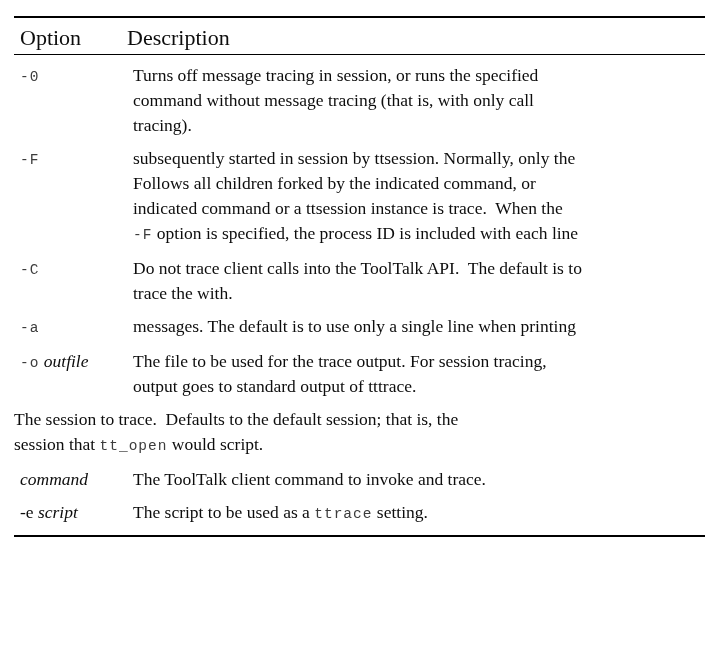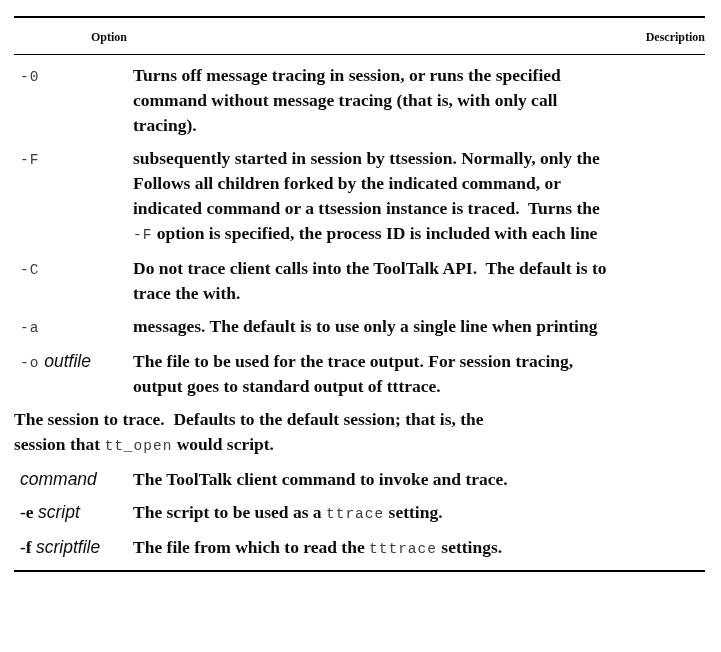--- a/index.html
+++ b/index.html
@@ -25,24 +25,23 @@
     height: 2px;
     background: #000000;
   }
   .rule-thin {
     height: 1px;
     background: #000000;
   }
   .header-row {
     display: flex;
     padding: 9px 0 6px 6px;
-    font-weight: bold;
-    font-size: 12px;
+    font-weight: normal;
+    font-size: 22px;
     line-height: 21px;
-    text-align: right;
   }
   .header-option {
     width: 107px;
     flex: none;
   }
   .header-description {
     flex: 1;
   }
   .rows {
     padding-top: 8px;
@@ -62,24 +61,23 @@
   .desc-cell {
     flex: 1;
     font-size: 17.5px;
     line-height: 25px;
   }
   .line {
     white-space: pre;
   }
   .t-roman {
     font-family: "Liberation Serif", serif;
-    font-weight: bold;
   }
   .t-italic {
-    font-family: Liberation Sans, sans-serif;
+    font-family: Liberation Serif, serif;
     font-style: italic;
   }
   .t-code {
     font-family: "Liberation Mono", "DejaVu Sans Mono", monospace;
     font-size: 14.5px;
     letter-spacing: 1px;
     color: #3c3c3c;
   }
 </style>
 </head>
@@ -99,21 +97,21 @@
           <div class="line"><span class="t-roman">Turns off message tracing in session, or runs the specified</span></div>
           <div class="line"><span class="t-roman">command without message tracing (that is, with only call</span></div>
           <div class="line"><span class="t-roman">tracing).</span></div>
         </div>
       </div>
       <div class="row">
         <div class="opt-cell"><span class="t-code">-F</span></div>
         <div class="desc-cell">
           <div class="line"><span class="t-roman">subsequently started in session by ttsession. Normally, only the</span></div>
           <div class="line"><span class="t-roman">Follows all children forked by the indicated command, or</span></div>
-          <div class="line"><span class="t-roman">indicated command or a ttsession instance is traced.  Turns the</span></div>
+          <div class="line"><span class="t-roman">indicated command or a ttsession instance is trace.  When the</span></div>
           <div class="line"><span class="t-code">-F</span><span class="t-roman"> option is specified, the process ID is included with each line</span></div>
         </div>
       </div>
       <div class="row">
         <div class="opt-cell"><span class="t-code">-C</span></div>
         <div class="desc-cell">
           <div class="line"><span class="t-roman">Do not trace client calls into the ToolTalk API.  The default is to</span></div>
           <div class="line"><span class="t-roman">trace the with.</span></div>
         </div>
       </div>
@@ -141,21 +139,15 @@
         <div class="desc-cell">
           <div class="line"><span class="t-roman">The ToolTalk client command to invoke and trace.</span></div>
         </div>
       </div>
       <div class="row">
         <div class="opt-cell"><span class="t-roman">-e </span><span class="t-italic">script</span></div>
         <div class="desc-cell">
           <div class="line"><span class="t-roman">The script to be used as a </span><span class="t-code">ttrace</span><span class="t-roman"> setting.</span></div>
         </div>
       </div>
-      <div class="row">
-        <div class="opt-cell"><span class="t-roman">-f </span><span class="t-italic">scriptfile</span></div>
-        <div class="desc-cell">
-          <div class="line"><span class="t-roman">The file from which to read the </span><span class="t-code">tttrace</span><span class="t-roman"> settings.</span></div>
-        </div>
-      </div>
     </div>
   <div class="rule-thick"></div>
 </div>
 
 </body></html>

